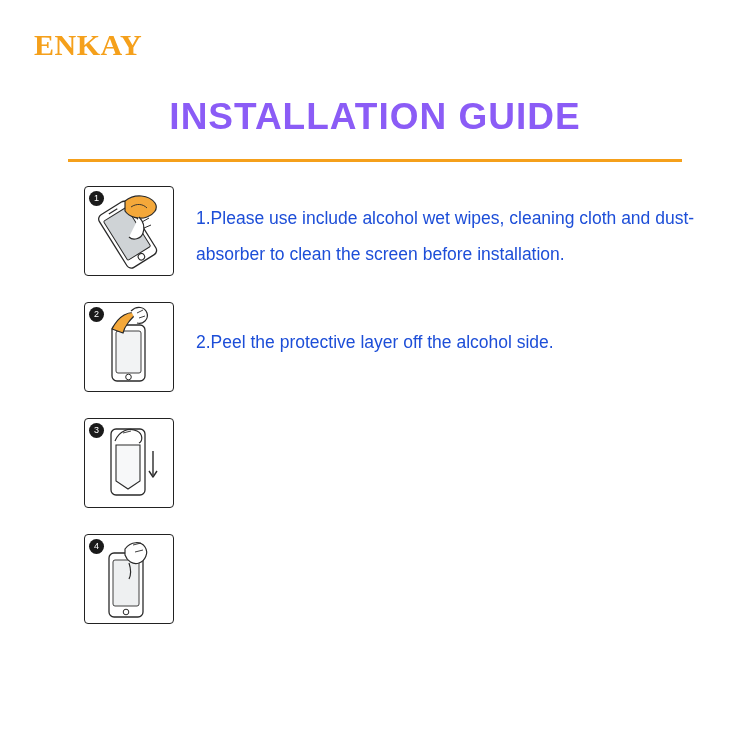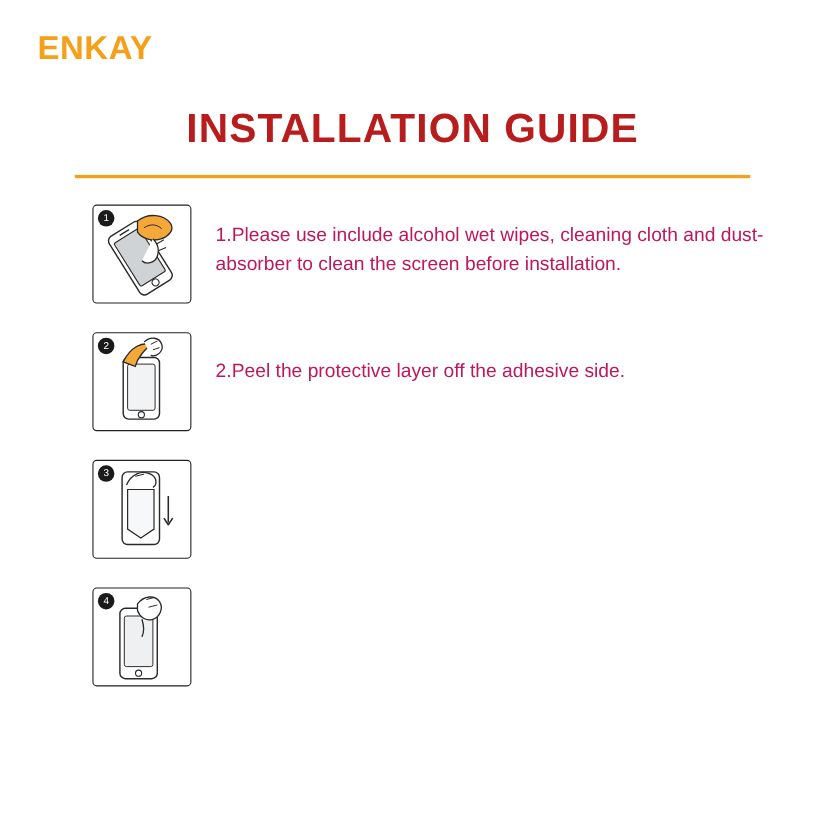--- a/index.html
+++ b/index.html
@@ -21,33 +21,33 @@
   }
   
   .brand {
     position: absolute;
     left: 34px;
     top: 28px;
     font-size: 30px;
     font-weight: bold;
     letter-spacing: 0.5px;
     color: #f5a01b;
-    font-family: Liberation Sans, sans-serif;
+    font-family: Liberation Serif, serif;
   }
   
   .title {
     position: absolute;
     left: 0;
     right: 0;
     top: 96px;
     text-align: center;
     font-size: 37px;
     font-weight: bold;
     letter-spacing: 1px;
-    color: #b91c1c;
+    color: #8b5cf6;
     font-family: "Liberation Sans", sans-serif;
   }
   .title-rule {
     position: absolute;
     left: 68px;
     right: 68px;
     top: 159px;
     height: 3px;
     background: #f5a01b;
   }
@@ -86,22 +86,22 @@
     color: #fff;
     font-size: 9px;
     line-height: 15px;
     text-align: center;
     font-family: "Liberation Sans", sans-serif;
     z-index: 4;
   }
   .step-text {
     margin-left: 22px;
     font-size: 17.5px;
-    line-height: 26px;
-    color: #be185d;
+    line-height: 36px;
+    color: #1d4ed8;
     font-family: "Liberation Sans", sans-serif;
     padding-top: 14px;
     max-width: 500px;
   }
   .step-text .num {
     font-size: 17.5px;
   }
   .step1 { margin-bottom: 26px; }
   .step2 { margin-bottom: 26px; }
   .step3 { margin-bottom: 26px; }
@@ -161,21 +161,21 @@
 
             <path d="M27 26 C34 12 44 8 52 10 C46 16 40 22 38 30 Z" fill="#f4a83a" stroke="#2a2a2a" stroke-width="1.2"></path>
 
             <path d="M46 8 C52 2 60 4 62 10 C64 16 58 22 52 20" fill="#ffffff" stroke="#2a2a2a" stroke-width="1.2"></path>
             <path d="M52 10 L58 7" stroke-width="0.9"></path>
             <path d="M54 15 L60 13" stroke-width="0.9"></path>
           </g>
         </svg>
       </div>
       <div class="step-text">
-        <span class="num">2.</span><span>Peel the protective layer off the adhesive side.</span>
+        <span class="num">2.</span><span>Peel the protective layer off the alcohol side.</span>
       </div>
     </div>
 
     <div class="step step-3 step3">
       <div class="step-fig">
         <div class="step-badge">3</div>
         <svg width="88" height="88" viewBox="0 0 88 88">
           <g fill="none" stroke="#2a2a2a" stroke-width="1.3">
 
             <rect x="26" y="10" width="34" height="66" rx="5" fill="#ffffff"></rect>

